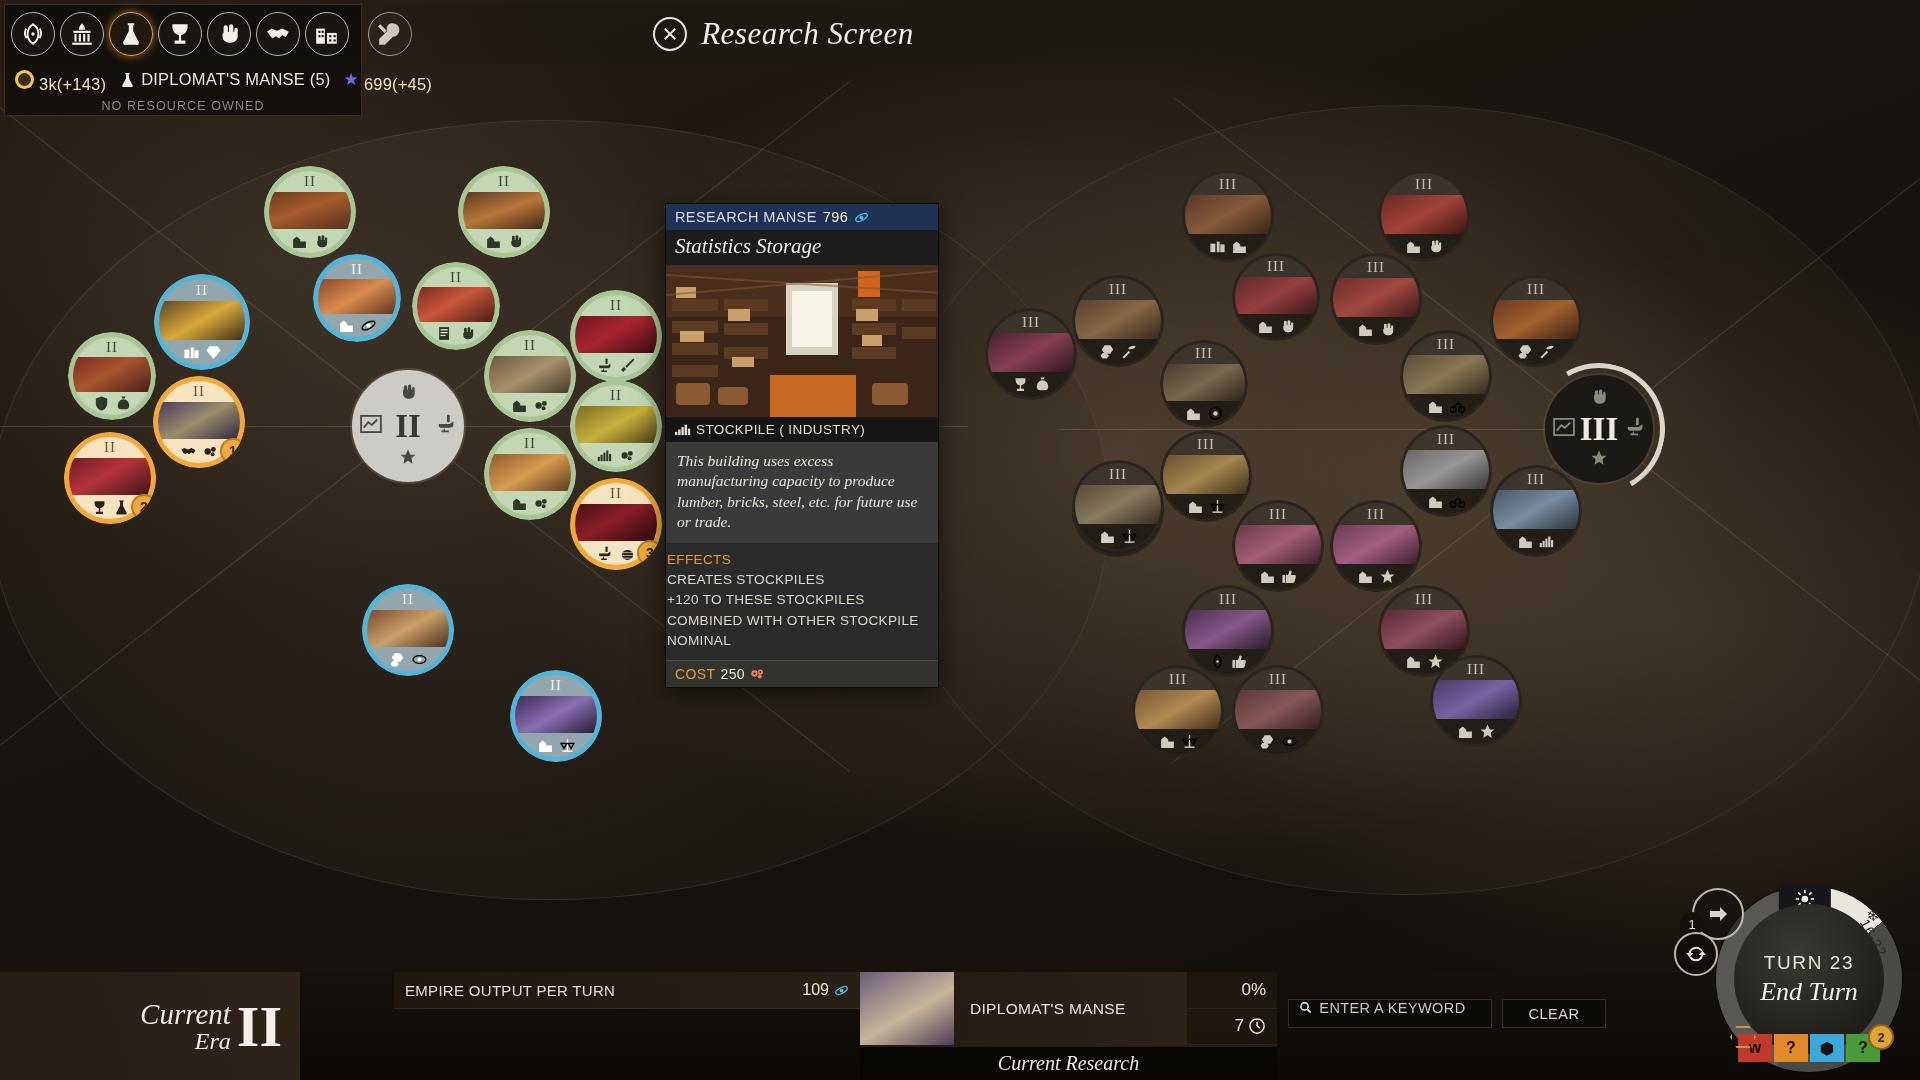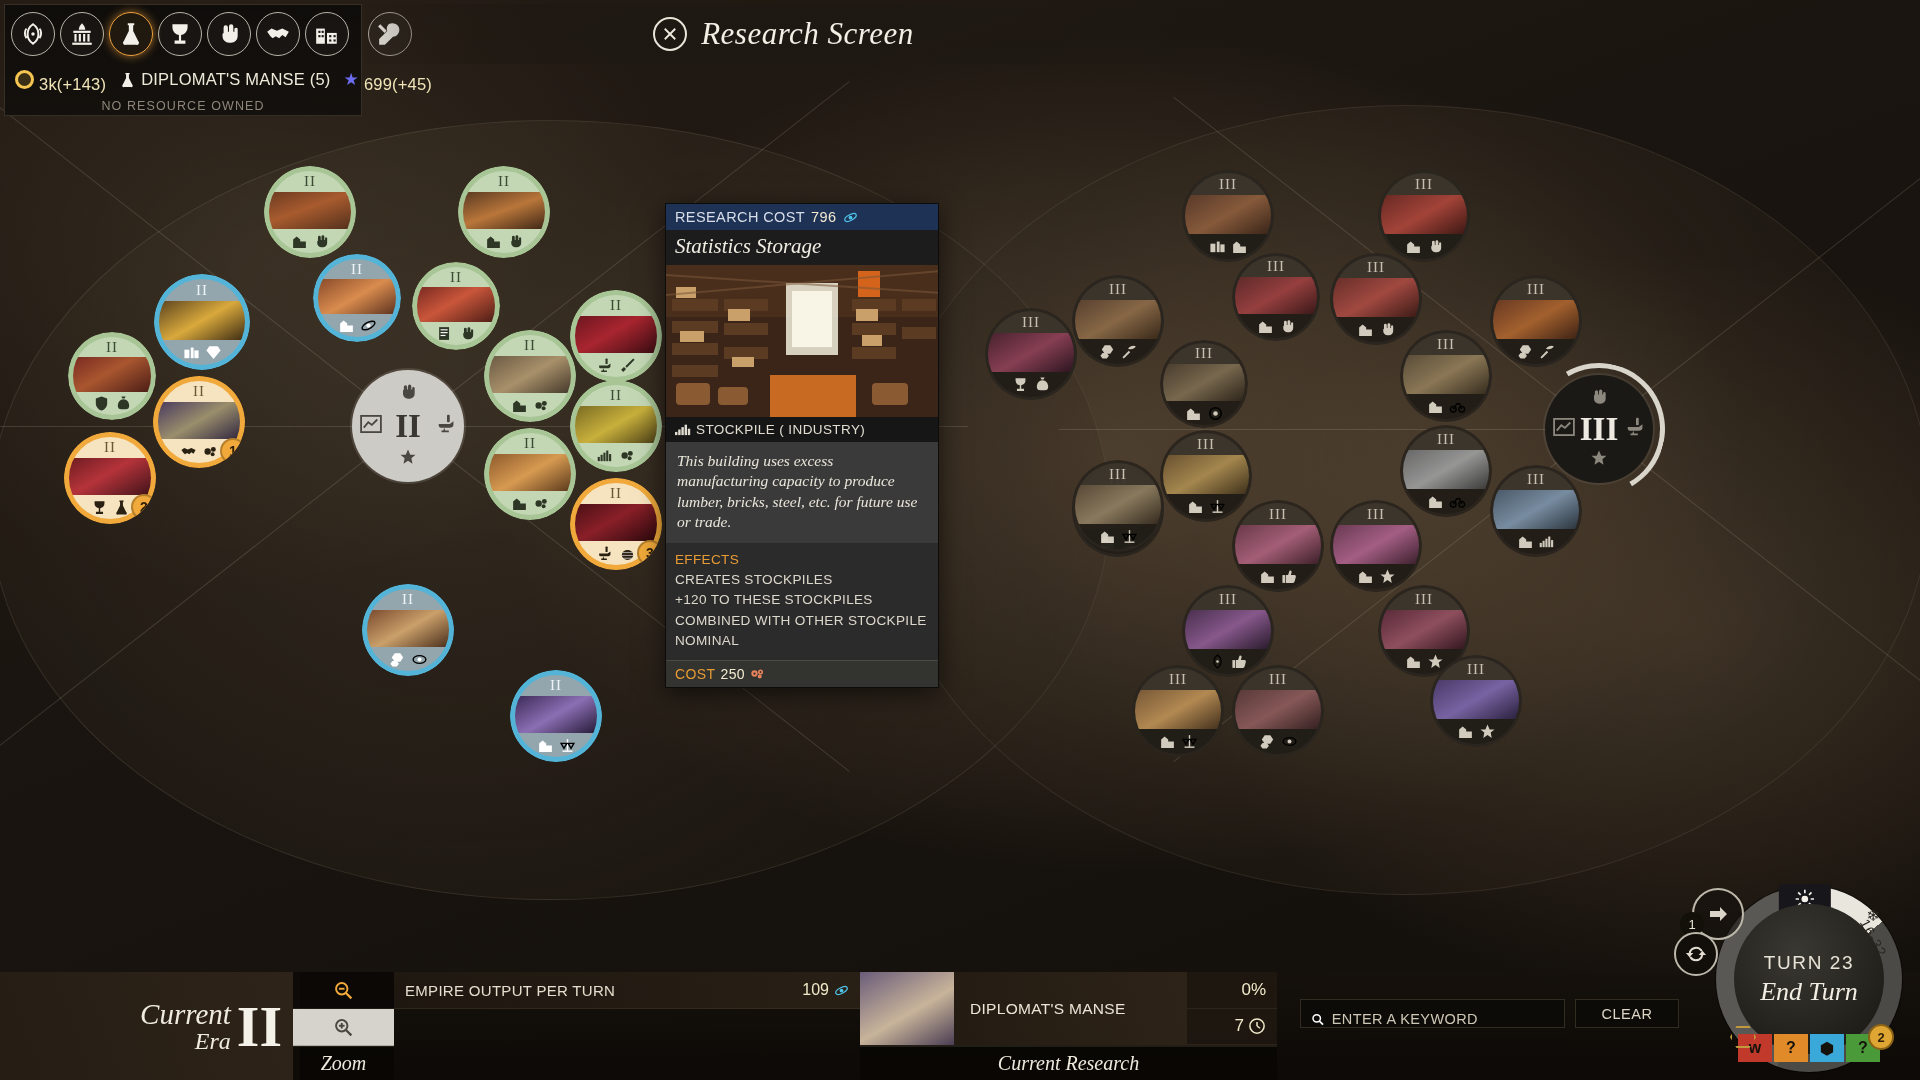--- a/index.html
+++ b/index.html
@@ -126,21 +126,21 @@
   #card-title { background:#1c1c1c; padding:4px 9px 6px 9px;
     font-family:"Liberation Serif", serif; font-style:italic; font-size:21px;
     color:#f2eee4; }
   #card-art { height:152px; position:relative; overflow:hidden;
     background:linear-gradient(180deg,#3a281c 0%,#52341f 45%,#2e1d12 100%); }
   #card-tags { background:#161616; padding:5px 9px; display:flex; align-items:center;
     gap:5px; font-size:13.5px; color:#e2ddd1; letter-spacing:.4px; }
   #card-desc { background:#3a3a3a; padding:9px 11px 11px 11px;
     font-family:"Liberation Serif", serif; font-style:italic; font-size:15.5px;
     line-height:1.31; color:#eae6da; }
-  #card-eff { background:#2b2b2b; padding:7px 9px 9px 9px; font-size:13.6px;
+  #card-eff { background:#2b2b2b; padding:7px 9px 9px 1px; font-size:13.6px;
     color:#ddd8cc; letter-spacing:.3px; line-height:1.48; }
   #card-eff .eh { color:#e79a34; }
   #card-foot { background:#333330; border-top:1px solid #4a4a45; padding:5px 9px;
     font-size:14px; letter-spacing:.4px; display:flex; align-items:center; gap:5px; }
   #card-foot .fl { color:#e79a34; }
   #card-foot .fv { color:#f3ead0; }
   .gearic { width:15px; height:13px; }
   .sciic { width:15px; height:15px; }
 
   
@@ -178,23 +178,23 @@
   #cur-name { flex:1; display:flex; align-items:center; padding-left:16px;
     font-size:15.5px; color:#ece5d5; letter-spacing:.3px;
     background:linear-gradient(90deg,rgba(38,29,20,0.9),rgba(48,37,25,0.9)); }
   #cur-meta { width:90px; background:rgba(30,24,17,0.92);
     display:flex; flex-direction:column; }
   .cmrow { flex:1; display:flex; align-items:center; justify-content:flex-end;
     padding-right:11px; gap:4px; font-size:17px; color:#f0e9c8;
     border-bottom:1px solid rgba(90,78,60,0.25); }
 
   #search-wrap { position:absolute; left:1288px; bottom:52px; display:flex; gap:10px; }
-  #search-box { width:265px; height:29px; background:#0d0b08;
-    border:1px solid rgba(120,104,80,0.35); display:flex; align-items:flex-end;
-    gap:7px; padding:0 10px; cursor:text;margin-left:12px; }
+  #search-box { width:204px; height:29px; background:#0d0b08;
+    border:1px solid rgba(120,104,80,0.35); display:flex; align-items:flex-start;
+    gap:7px; padding:0 10px; cursor:text; }
   #search-box input { background:transparent; border:none; outline:none;
     color:#ddd6c6; font-size:14.5px; letter-spacing:.4px; width:100%;
     font-family:"Liberation Sans", sans-serif; }
   #search-box input::placeholder { color:#cfc7b6; }
   #clear-btn { width:104px; height:29px; background:#0d0b08;
     border:1px solid rgba(120,104,80,0.35); display:flex; align-items:center;
     justify-content:center; font-size:14.5px; color:#ddd6c6; letter-spacing:.5px;
     cursor:pointer; }
 
   
@@ -1011,21 +1011,21 @@
       <span class="hi" style="bottom:12px">
         <svg width="18" height="18" viewBox="0 0 24 24">
             <path d="M12 2l3 7h7l-5.5 4.5L18 21l-6-4-6 4 1.5-7.5L2 9h7z"></path>
           </svg>
       </span>
     </div>
   </div>
 
   <div id="card">
     <div id="card-cost">
-      <span>RESEARCH COST</span>
+      <span>RESEARCH MANSE</span>
       <span class="cv">796</span>
       <svg class="sciic" viewBox="0 0 24 24">
         <circle cx="12" cy="12" r="3" fill="#4fc3e8"></circle>
         <ellipse cx="12" cy="12" rx="10" ry="4.4" fill="none" stroke="#4fc3e8" stroke-width="2" transform="rotate(-28 12 12)"></ellipse>
       </svg>
     </div>
     <div id="card-title">Statistics Storage</div>
     <div id="card-art">
       <svg width="274" height="152" viewBox="0 0 274 152" preserveAspectRatio="none">
         <rect width="274" height="152" fill="#3b2519"></rect>
@@ -1106,38 +1106,20 @@
 
   <div id="bottom">
     <div id="era-box">
       <div class="txt">
         <div class="l1">Current</div>
         <div class="l2">Era</div>
       </div>
       <div class="num">II</div>
     </div>
 
-    <div id="zoom-col">
-      <div class="zbtn">
-        <svg viewBox="0 0 24 24">
-          <circle cx="10" cy="10" r="6.5" fill="none" stroke="#f0a93a" stroke-width="2.2"></circle>
-          <line x1="14.5" y1="14.5" x2="21" y2="21" stroke="#f0a93a" stroke-width="2.6"></line>
-          <line x1="6.8" y1="10" x2="13.2" y2="10" stroke="#f0a93a" stroke-width="2.2"></line>
-        </svg>
-      </div>
-      <div class="zbtn on">
-        <svg viewBox="0 0 24 24">
-          <circle cx="10" cy="10" r="6.5" fill="none" stroke="#4a4742" stroke-width="2.2"></circle>
-          <line x1="14.5" y1="14.5" x2="21" y2="21" stroke="#4a4742" stroke-width="2.6"></line>
-          <line x1="6.8" y1="10" x2="13.2" y2="10" stroke="#4a4742" stroke-width="2.2"></line>
-          <line x1="10" y1="6.8" x2="10" y2="13.2" stroke="#4a4742" stroke-width="2.2"></line>
-        </svg>
-      </div>
-      <div class="panel-label">Zoom</div>
-    </div>
 
     <div id="stats-col">
       <div class="strow">
         <span class="lab">EMPIRE OUTPUT PER TURN</span>
         <span class="val">109</span>
         <svg class="sciic" viewBox="0 0 24 24">
           <circle cx="12" cy="12" r="3" fill="#4fc3e8"></circle>
           <ellipse cx="12" cy="12" rx="10" ry="4.4" fill="none" stroke="#4fc3e8" stroke-width="2" transform="rotate(-28 12 12)"></ellipse>
         </svg>
       </div>

